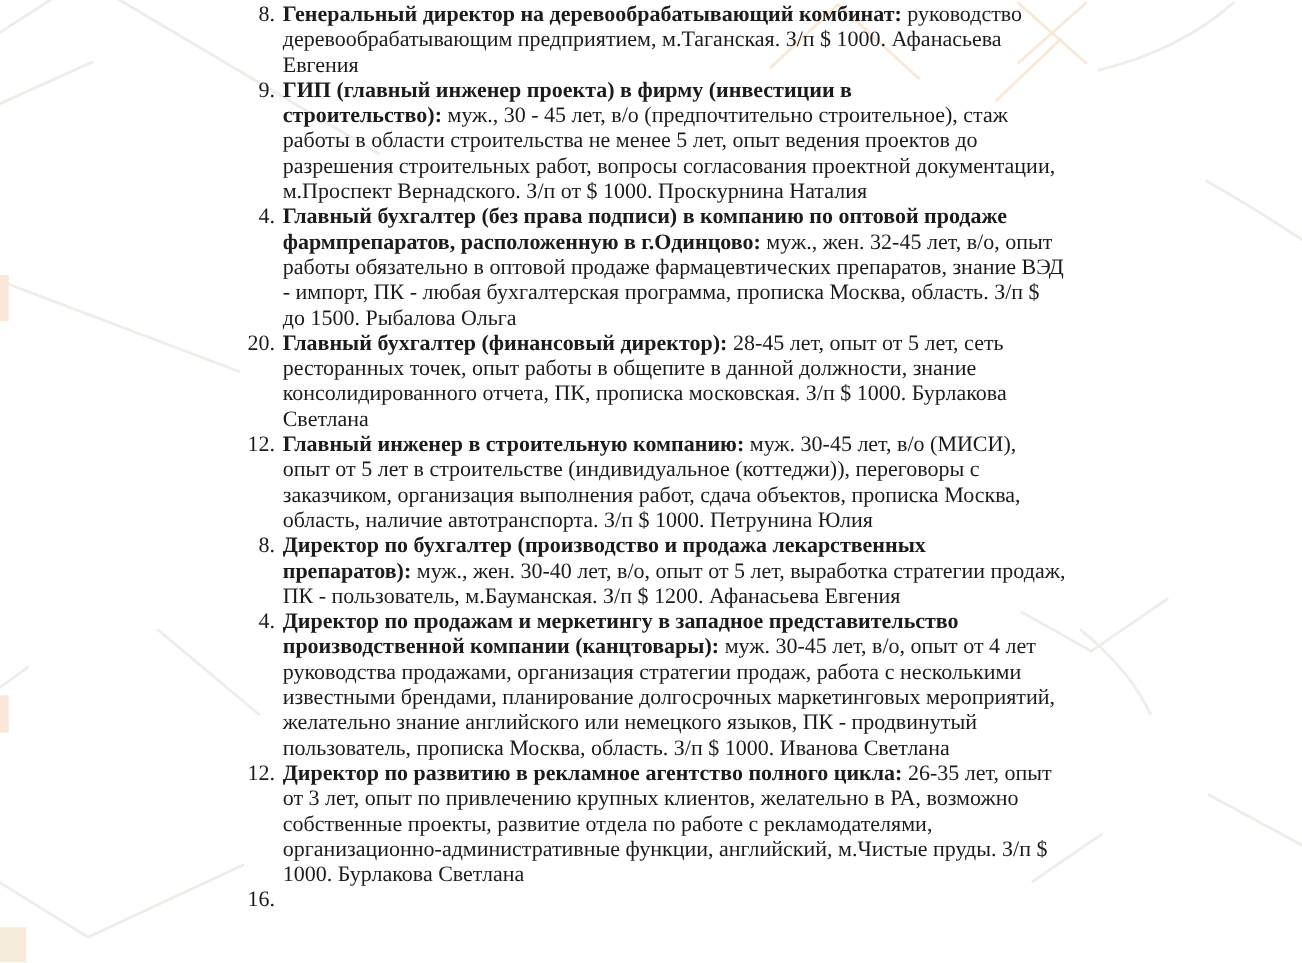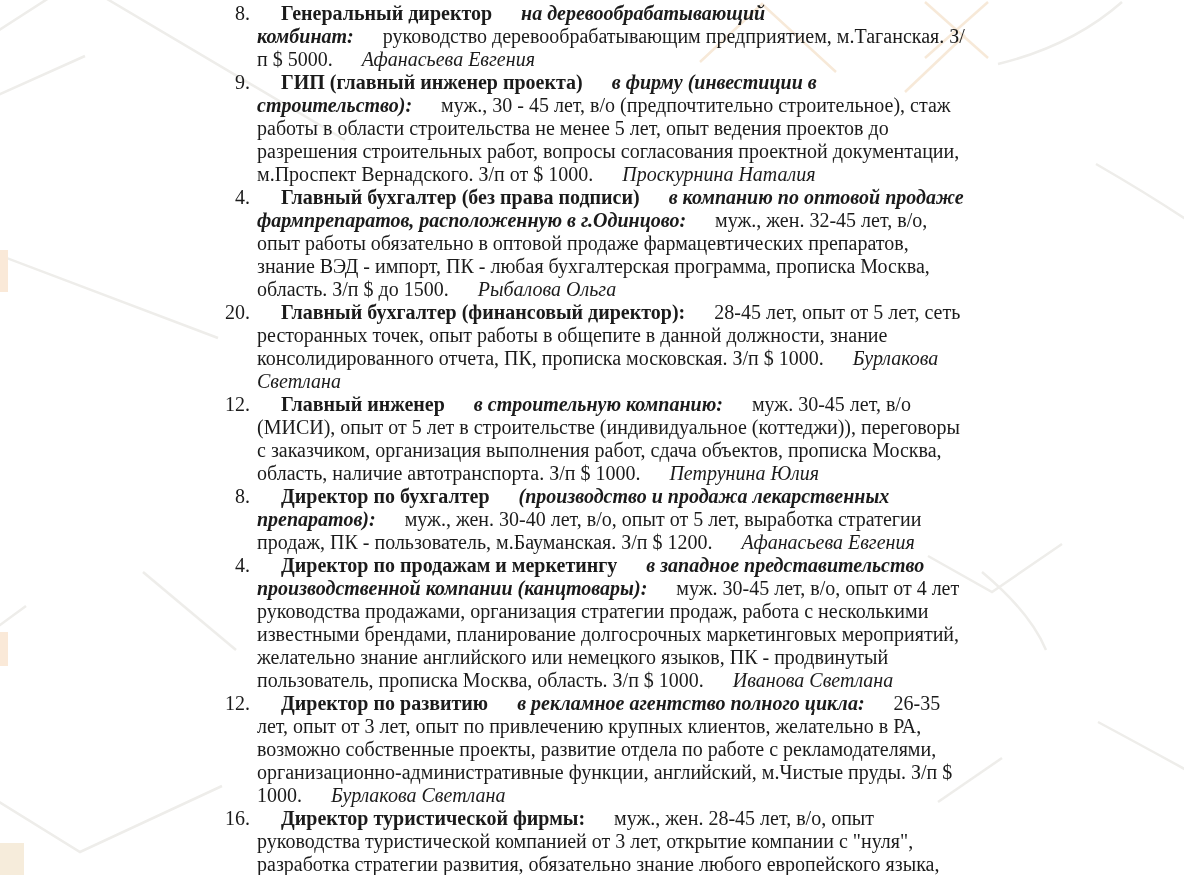--- a/index.html
+++ b/index.html
@@ -32,25 +32,25 @@
   .row { display: flex; align-items: flex-start; }
   .num {
     flex: 0 0 32px;
     text-align: right;
     white-space: nowrap;
   }
   .txt {
     width: 712px;
     margin-left: 7px;
   }
-  .txt .seg { margin-right: 5px; margin-left: 24px; }
+  .txt .seg { margin-right: 5px; }
   .txt .seg:last-child { margin-right: 0; }
   .txt .seg:empty { display: none; }
   .b { font-weight: bold; }
-  .i { font-style: italic; }
+  .i { }
 </style>
 </head>
 <body>
 
 <svg class="watermark" viewBox="0 0 1184 875" xmlns="http://www.w3.org/2000/svg" aria-hidden="true">
   <g fill="none" stroke="#eeedea" stroke-width="2.5">
     <path d="M 52,-4 L -4,32"></path>
     <path d="M 102,-4 L 345,140"></path>
     <path d="M -4,96 L 85,56"></path>
     <path d="M -4,254 L 218,338"></path>
@@ -74,21 +74,21 @@
     <rect x="0" y="250" width="8" height="42" fill="#fae9d8"></rect>
     <rect x="0" y="632" width="8" height="34" fill="#fae9d8"></rect>
     <rect x="0" y="843" width="24" height="32" fill="#f6ecdb"></rect>
   </g>
 </svg>
 
 <main class="doc">
 
   <div class="row">
     <span class="num">8.</span>
-    <div class="txt"><span class="seg b">Генеральный директор</span><span class="seg b i">на деревообрабатывающий комбинат:</span><span class="seg">руководство деревообрабатывающим предприятием, м.Таганская. З/п $ 5000.</span><span class="seg i">Афанасьева Евгения</span></div>
+    <div class="txt"><span class="seg b">Генеральный директор</span><span class="seg b i">на деревообрабатывающий комбинат:</span><span class="seg">руководство деревообрабатывающим предприятием, м.Таганская. З/п $ 1000.</span><span class="seg i">Афанасьева Евгения</span></div>
   </div>
 
   <div class="row">
     <span class="num">9.</span>
     <div class="txt"><span class="seg b">ГИП (главный инженер проекта)</span><span class="seg b i">в фирму (инвестиции в строительство):</span><span class="seg">муж., 30 - 45 лет, в/о (предпочтительно строительное), стаж работы в области строительства не менее 5 лет, опыт ведения проектов до разрешения строительных работ, вопросы согласования проектной документации, м.Проспект Вернадского. З/п от $ 1000.</span><span class="seg i">Проскурнина Наталия</span></div>
   </div>
 
   <div class="row">
     <span class="num">4.</span>
     <div class="txt"><span class="seg b">Главный бухгалтер (без права подписи)</span><span class="seg b i">в компанию по оптовой продаже фармпрепаратов, расположенную в г.Одинцово:</span><span class="seg">муж., жен. 32-45 лет, в/о, опыт работы обязательно в оптовой продаже фармацевтических препаратов, знание ВЭД - импорт, ПК - любая бухгалтерская программа, прописка Москва, область. З/п $ до 1500.</span><span class="seg i">Рыбалова Ольга</span></div>
@@ -114,16 +114,15 @@
     <div class="txt"><span class="seg b">Директор по продажам и меркетингу</span><span class="seg b i">в западное представительство производственной компании (канцтовары):</span><span class="seg">муж. 30-45 лет, в/о, опыт от 4 лет руководства продажами, организация стратегии продаж, работа с несколькими известными брендами, планирование долгосрочных маркетинговых мероприятий, желательно знание английского или немецкого языков, ПК - продвинутый пользователь, прописка Москва, область. З/п $ 1000.</span><span class="seg i">Иванова Светлана</span></div>
   </div>
 
   <div class="row">
     <span class="num">12.</span>
     <div class="txt"><span class="seg b">Директор по развитию</span><span class="seg b i">в рекламное агентство полного цикла:</span><span class="seg">26-35 лет, опыт от 3 лет, опыт по привлечению крупных клиентов, желательно в РА, возможно собственные проекты, развитие отдела по работе с рекламодателями, организационно-административные функции, английский, м.Чистые пруды. З/п $ 1000.</span><span class="seg i">Бурлакова Светлана</span></div>
   </div>
 
   <div class="row">
     <span class="num">16.</span>
-    <div class="txt"><span class="seg b">Директор туристической фирмы:</span><span class="seg">муж., жен. 28-45 лет, в/о, опыт руководства туристической компанией от 3 лет, открытие компании с "нуля", разработка стратегии развития, обязательно знание любого европейского языка, ПК -</span></div>
   </div>
 
 </main>
 
 </body></html>

